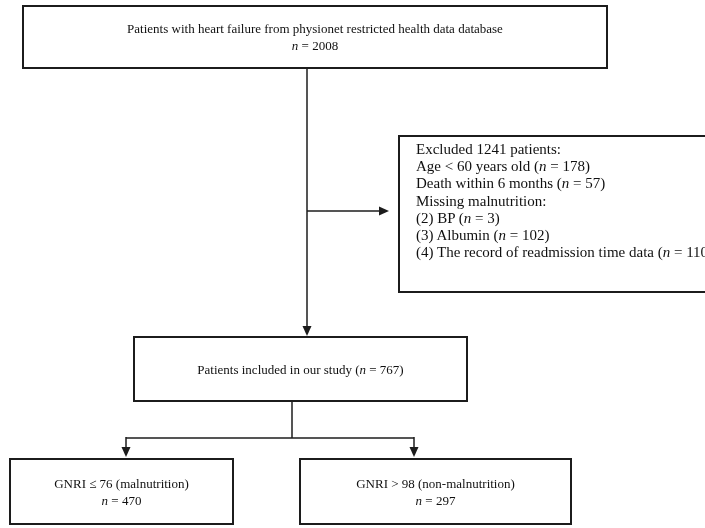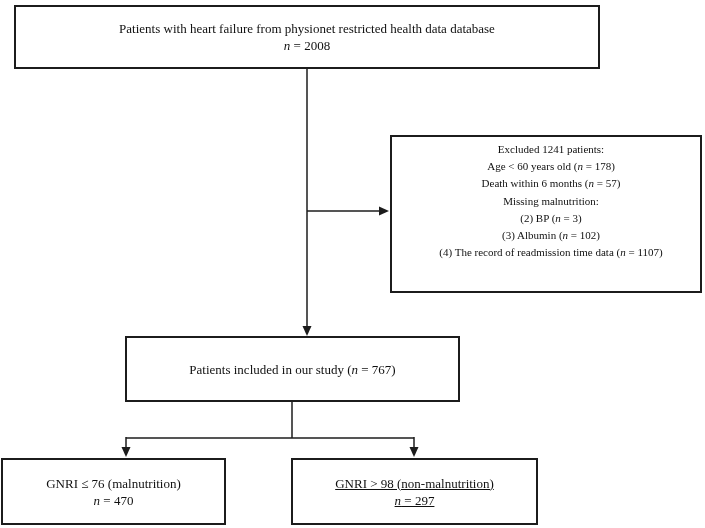--- a/index.html
+++ b/index.html
@@ -15,43 +15,44 @@
     font-family: "Liberation Serif", "DejaVu Serif", serif;
     color: #101010;
     overflow: hidden;
   }
   .box {
     position: absolute;
     border: 2px solid #1c1c1c;
     background: #ffffff;
     box-sizing: border-box;
     font-size: 13px;
+    margin-left: 8px;
   }
   .box.centered {
     display: flex;
     flex-direction: column;
     align-items: center;
     justify-content: center;
     text-align: center;
   }
   .box .bline {
     line-height: 17px;
     white-space: nowrap;
   }
   #top-box    { left: 14px;  top: 5px;   width: 586px; height: 64px; }
   #excl-box   { left: 390px; top: 135px; width: 312px; height: 158px;
                 padding: 4px 6px 0 16px; }
   #incl-box   { left: 125px; top: 336px; width: 335px; height: 66px; }
   #mal-box    { left: 1px;   top: 458px; width: 225px; height: 67px; }
-  #nonmal-box { left: 291px; top: 458px; width: 247px; height: 67px; text-decoration: underline; }
+  #nonmal-box { left: 291px; top: 458px; width: 273px; height: 67px; }
   .excl-line {
     line-height: 17.2px;
     white-space: nowrap;
-    text-align: center;
-    font-size: 11px;
+    text-align: left;
+    font-size: 15px;
   }
   .connectors {
     position: absolute;
     left: 0; top: 0;
     width: 705px; height: 528px;
     pointer-events: none;
   }
   .connectors line    { stroke: #1c1c1c; stroke-width: 1.5; }
   .connectors polygon { fill: #1c1c1c; }
   em { font-style: italic; }

